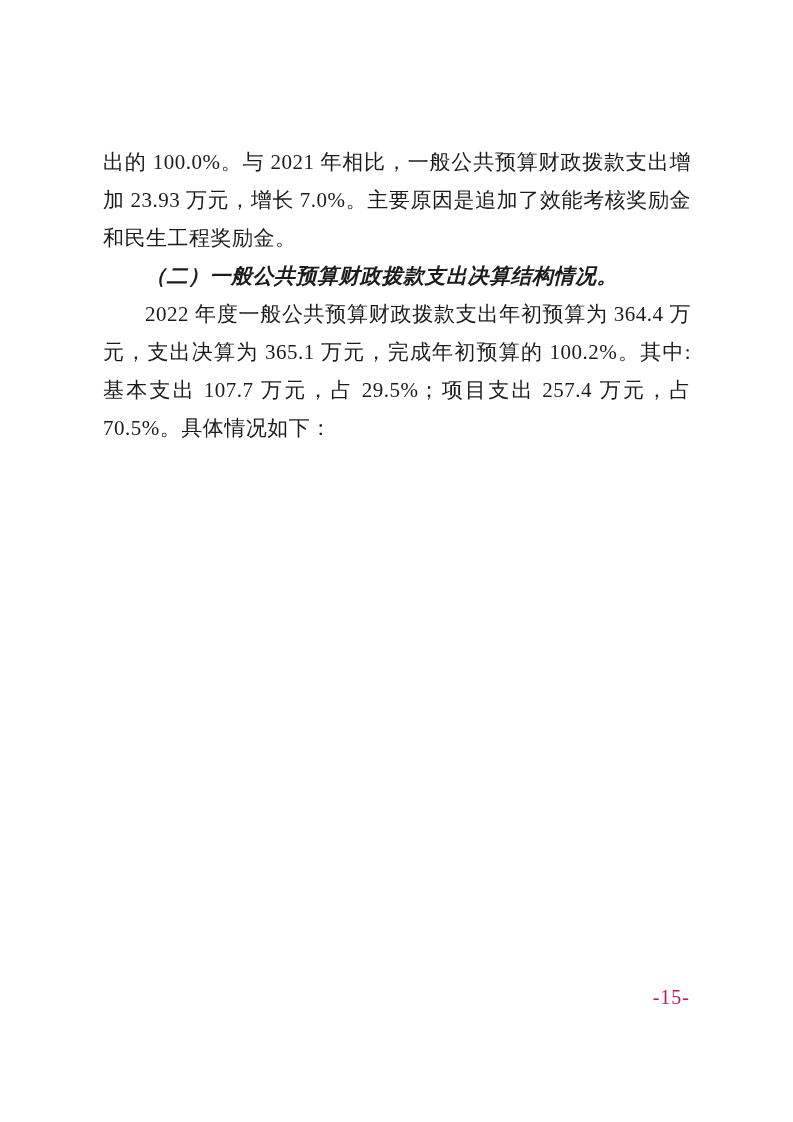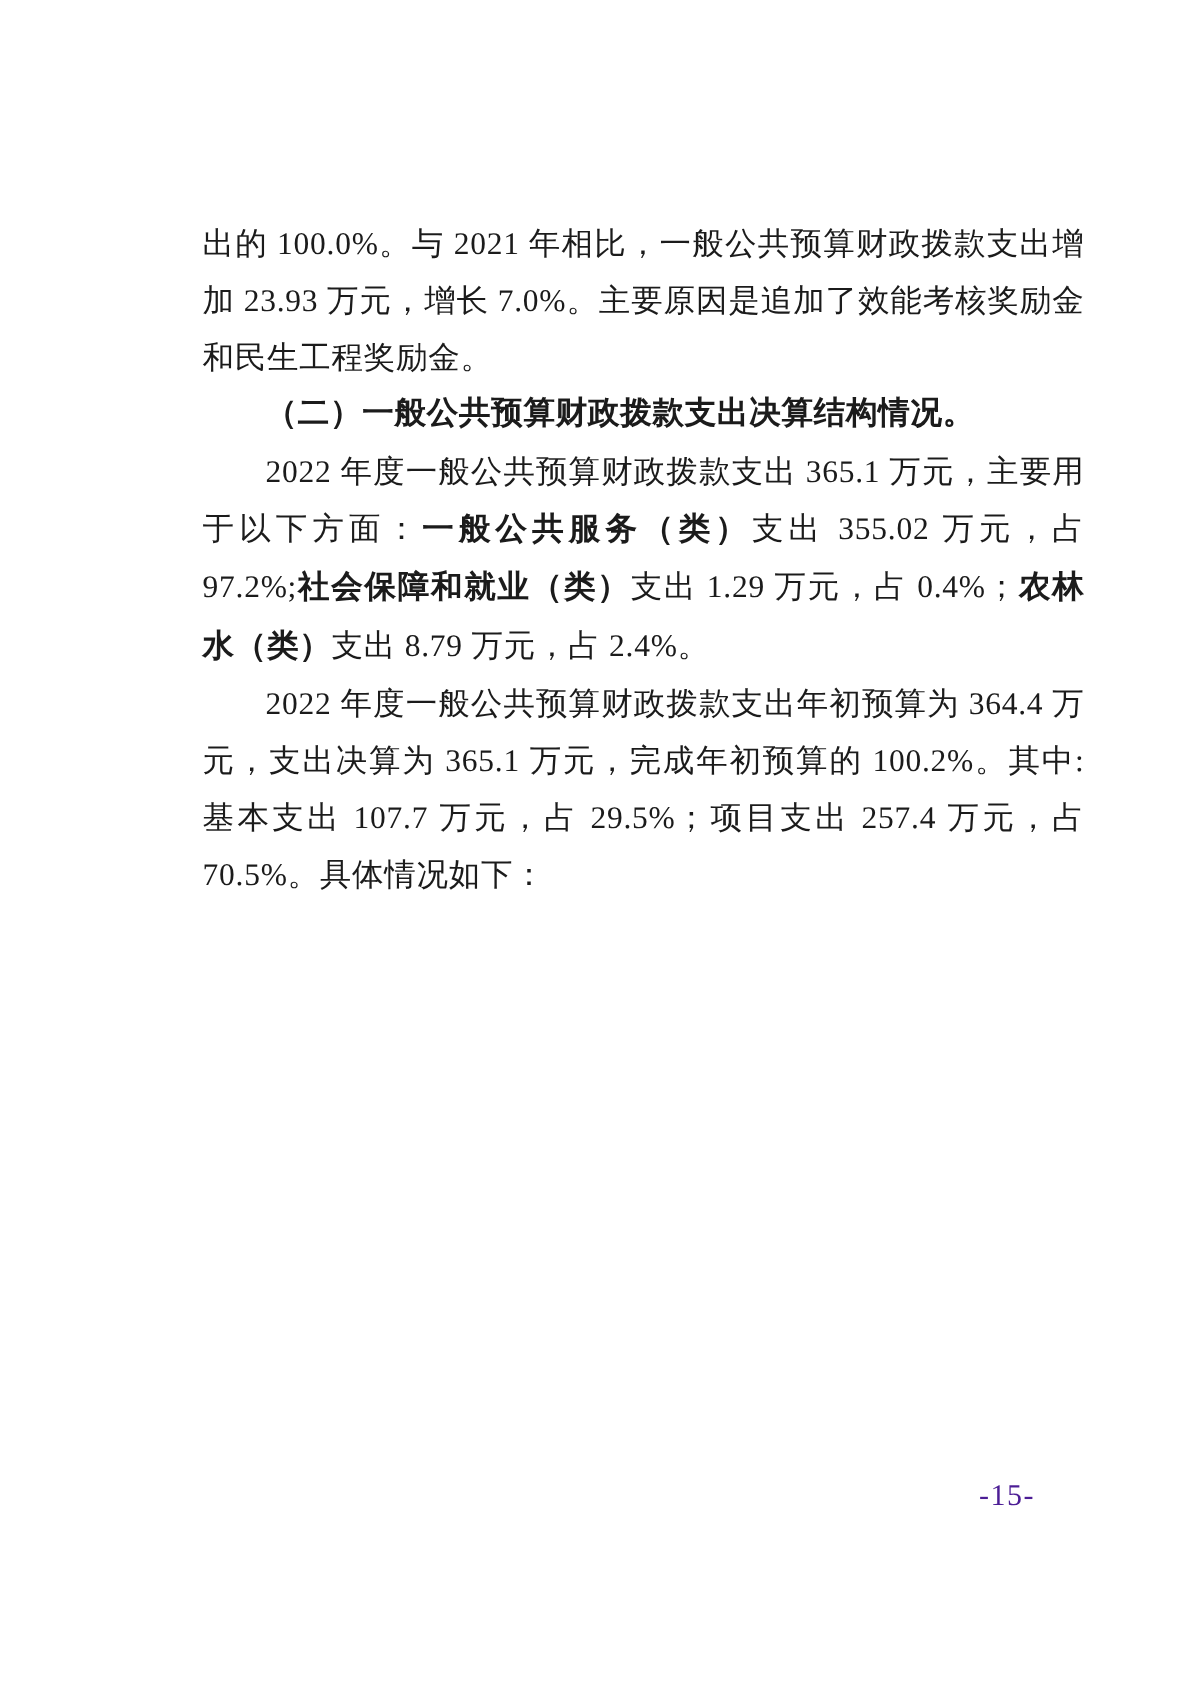--- a/index.html
+++ b/index.html
@@ -14,53 +14,52 @@
     background: #ffffff;
     overflow: hidden;
     font-family: "Liberation Serif", "DejaVu Serif", serif;
     color: #1b1b1b;
   }
   .content {
     position: absolute;
     left: 103px;
     top: 143px;
     width: 588px;
-    margin-left: 32px;
   }
   .para {
     margin: 0;
     font-size: 21px;
     line-height: 38px;
     text-align: justify;
     text-justify: inter-ideograph;
     letter-spacing: 0.5px;
   }
   .para.indent {
     text-indent: 2em;
   }
   .para.heading,
   .seg-bold {
     font-weight: 700;
     font-family: "Liberation Sans", "DejaVu Sans", sans-serif;
+    font-style: italic;
   }
   .page-number {
     position: absolute;
     top: 985px;
     right: 103px;
     font-size: 20px;
     line-height: 24px;
     letter-spacing: 1px;
-    color: #4c1d95;
+    color: #be185d;
     font-family: "Liberation Serif", "DejaVu Serif", serif;
   }
 </style>
 </head>
 <body>
 
 <div class="page">
   <div class="content">
       <div class="para body"><span>出的 100.0%。与 2021 年相比，一般公共预算财政拨款支出增加 23.93 万元，增长 7.0%。主要原因是追加了效能考核奖励金和民生工程奖励金。</span></div>
       <div class="para heading indent"><span class="seg-bold">（二）一般公共预算财政拨款支出决算结构情况。</span></div>
-      <div class="para body indent"><span>2022 年度一般公共预算财政拨款支出 365.1 万元，主要用于以下方面：</span><span class="seg-bold">一般公共服务（类）</span><span>支出 355.02 万元，占 97.2%;</span><span class="seg-bold">社会保障和就业（类）</span><span>支出 1.29 万元，占 0.4%；</span><span class="seg-bold">农林水（类）</span><span>支出 8.79 万元，占 2.4%。</span></div>
       <div class="para body indent"><span>2022 年度一般公共预算财政拨款支出年初预算为 364.4 万元，支出决算为 365.1 万元，完成年初预算的 100.2%。其中:基本支出 107.7 万元，占 29.5%；项目支出 257.4 万元，占 70.5%。具体情况如下：</span></div>
     </div>
   <div class="page-number">-15-</div>
 </div>
 
 </body></html>

